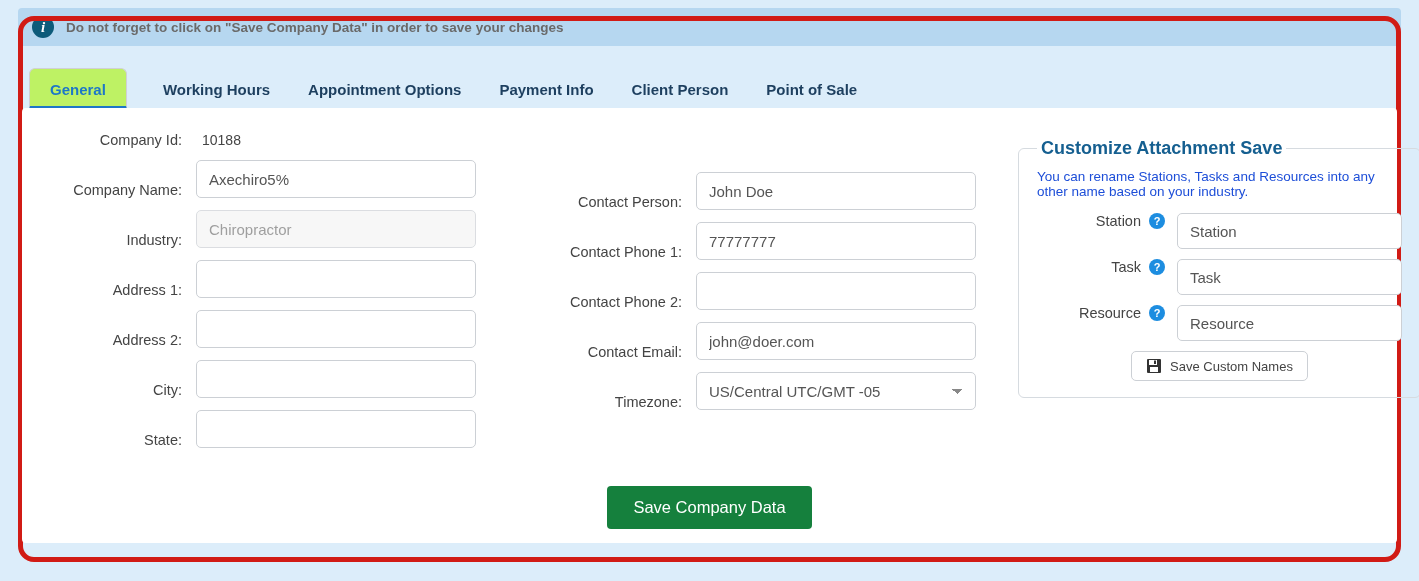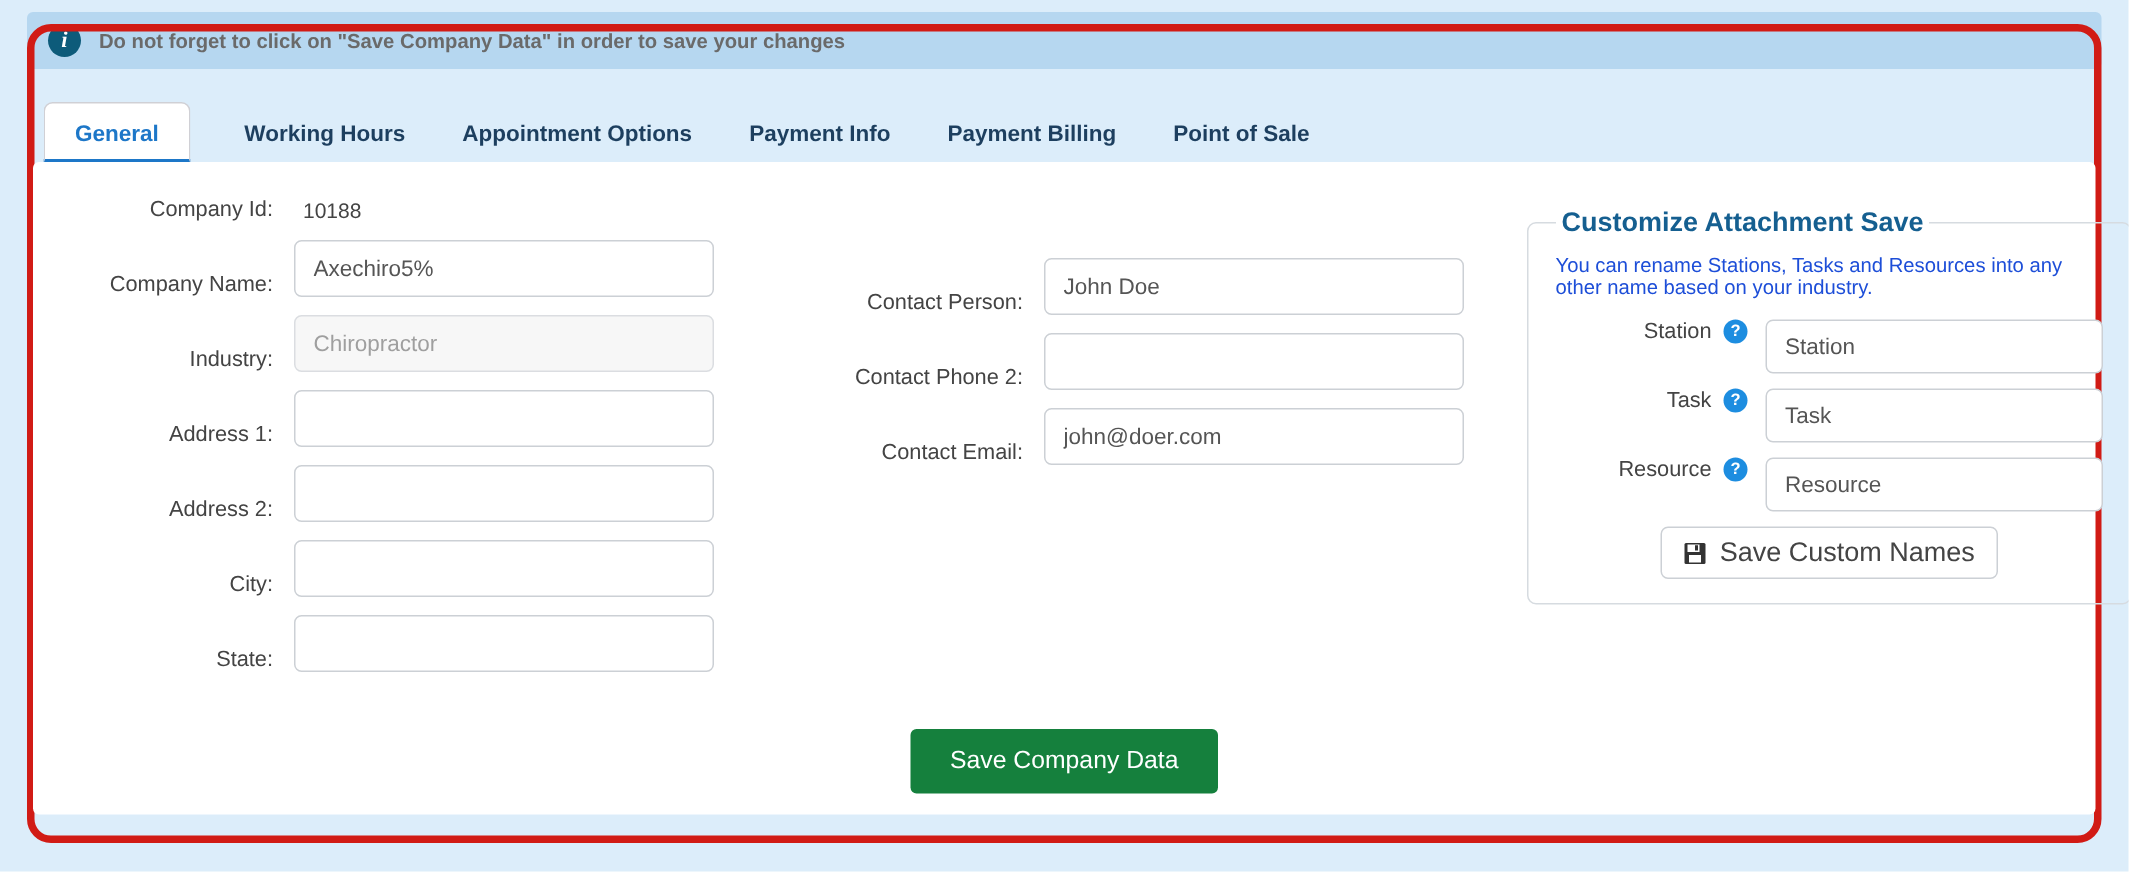--- a/index.html
+++ b/index.html
@@ -45,21 +45,21 @@
     padding-left: 6px;
     font-weight: 700;
     color: #1d3f5f;
     font-size: 15px;
   }
   .tab {
     padding: 10px 2px 10px 2px;
     cursor: pointer;
   }
   .tab.active {
-    background: #ffffff;
+    background: #bef264;
     color: #1d77c8;
     border: 1px solid #d0d0d5;
     border-bottom: 3px solid #1d77c8;
     border-radius: 6px 6px 0 0;
     padding: 12px 20px 8px 20px;
     position: relative;
     top:1px;
   }
   
   .highlight-box {
@@ -165,21 +165,21 @@
     cursor:pointer;
   }
   .crow input {
     flex:1; height:36px; border:1px solid #ccd0d5; border-radius:5px;
     padding:0 12px; font-size:15px; color:#555;
   }
   .save-custom {
     display:flex; align-items:center; gap:8px;
     margin: 4px auto 0 auto;
     background:#fff; border:1px solid #ccd0d5; border-radius:5px;
-    padding: 6px 14px; font-size:18px; color:#444; cursor:pointer;
+    padding: 6px 14px; font-size:13px; color:#444; cursor:pointer;
   }
   .save-main {
     display:block; margin: 26px auto 0 auto;
     background:#15803d; color:#fff; border:none; border-radius:4px;
     padding: 12px 26px; font-size:16.5px; cursor:pointer;
   }
   .floppy {
     width:16px; height:16px; display:inline-block;
   }
 </style>
@@ -193,21 +193,21 @@
     <span>Do not forget to click on "Save Company Data" in order to save your changes</span>
   </div>
 
   <div class="highlight-box">
 
     <div class="tabs-row">
       <div class="tab active">General</div>
       <div class="tab">Working Hours</div>
       <div class="tab">Appointment Options</div>
       <div class="tab">Payment Info</div>
-      <div class="tab">Payment Billing</div>
+      <div class="tab">Client Person</div>
       <div class="tab">Point of Sale</div>
     </div>
 
     <div class="content">
       <div class="cols">
 
         <div class="col col-left">
           <div class="frow">
             <div class="flabel">Company Id:</div>
             <div class="fvalue">10188</div>
@@ -239,26 +239,36 @@
             <input class="finput" value="" style="">
           </div>
         </div>
 
         <div class="col col-mid" style="padding-top:40px;">
           <div class="frow">
             <div class="flabel mid">Contact Person:</div>
             <input class="finput" value="John Doe" style="">
           </div>
           <div class="frow">
+            <div class="flabel mid">Contact Phone 1:</div>
+            <input class="finput" value="77777777" style="">
+          </div>
+          <div class="frow">
             <div class="flabel mid">Contact Phone 2:</div>
             <input class="finput" value="" style="">
           </div>
           <div class="frow">
             <div class="flabel mid">Contact Email:</div>
             <input class="finput" value="john@doer.com" style="">
+          </div>
+          <div class="frow">
+            <div class="flabel mid">Timezone:</div>
+            <select class="finput">
+              <option>US/Central UTC/GMT -05</option>
+            </select>
           </div>
         </div>
 
         <div class="col col-right">
           <fieldset class="custom">
             <legend>Customize Attachment Save</legend>
             <div class="custom-desc">You can rename Stations, Tasks and Resources into any other name based on your industry.</div>
 
             <div class="crow">
               <span class="clabel">Station</span>

